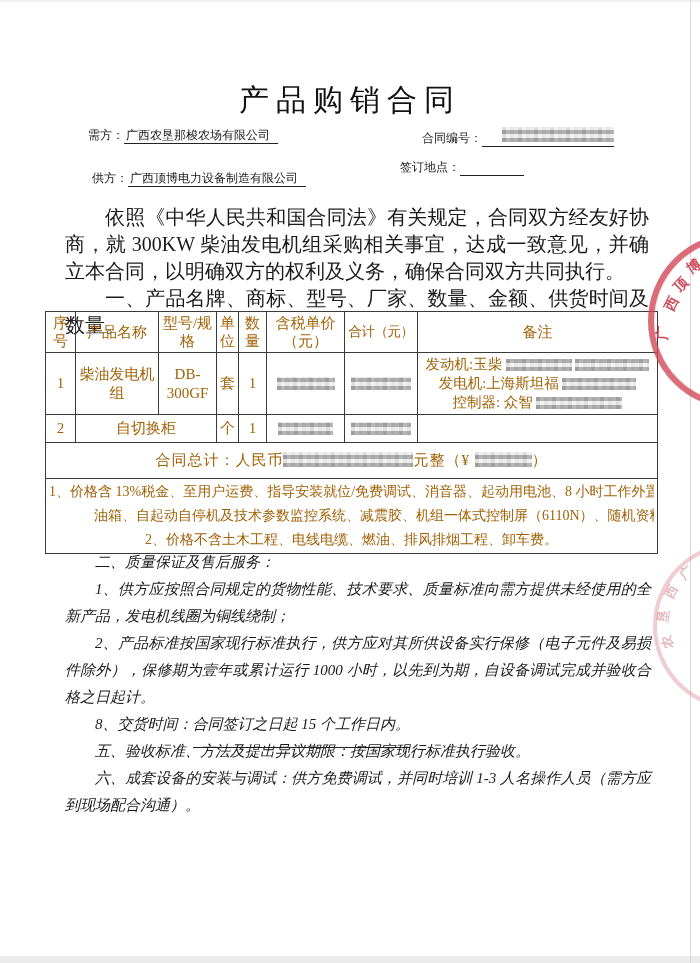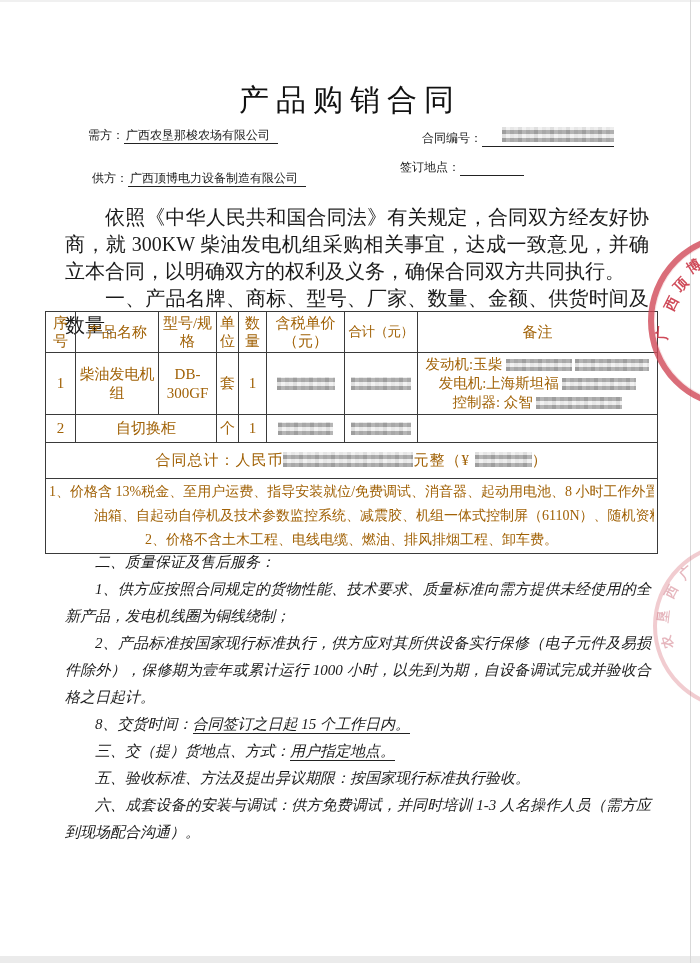--- a/index.html
+++ b/index.html
@@ -49,21 +49,21 @@
   tr.r2{height:28px;}
   tr.rtotal{height:36px;}
   td.remark-cell{text-align:left;padding:2px 4px 2px 6px;font-size:14.5px;line-height:19px;white-space:nowrap;overflow:hidden;}
   td.total-cell{font-weight:600;letter-spacing:1px;}
   td.notes-cell{text-align:left;padding:4px 4px 6px 6px;}
   .note-line{font-size:14px;line-height:24px;white-space:nowrap;overflow:hidden;}
   .note-cont{padding-left:45px;}
 
   .terms{position:absolute;left:65px;top:549px;width:586px;font-size:15px;line-height:27px;font-style:italic;}
   .terms p{margin:0;text-indent:2em;text-align:justify;}
-  .ul-part{border-bottom:1px solid #222;padding-bottom:1px;}
+  .ul-part{border-bottom:1px solid #222;padding-bottom:15px;}
 
   
   .seal-ring{position:absolute;border-radius:50%;pointer-events:none;}
   .seal-supplier-ring{
     left:648px;top:233px;width:164px;height:164px;
     border:6px solid rgba(209,72,88,.8);
     box-shadow:inset 0 0 0 1px rgba(209,72,88,.15);
   }
   .seal-faint-ring{
     left:653px;top:542px;width:160px;height:160px;
@@ -166,21 +166,20 @@
         </td>
       </tr>
     </tbody>
   </table>
 
   <div class="terms">
     <p>二、质量保证及售后服务：</p>
     <p>1、供方应按照合同规定的货物性能、技术要求、质量标准向需方提供未经使用的全新产品，发电机线圈为铜线绕制；</p>
     <p>2、产品标准按国家现行标准执行，供方应对其所供设备实行保修（电子元件及易损件除外），保修期为壹年或累计运行 1000 小时，以先到为期，自设备调试完成并验收合格之日起计。</p>
     <p><span>8、交货时间：</span><span class="ul-part">合同签订之日起 15 个工作日内。</span></p>
-    <p><span>三、交（提）货地点、方式：</span><span class="ul-part">用户指定地点。</span></p>
     <p>五、验收标准、方法及提出异议期限：按国家现行标准执行验收。</p>
     <p>六、成套设备的安装与调试：供方免费调试，并同时培训 1-3 人名操作人员（需方应到现场配合沟通）。</p>
   </div>
 
   <div class="seal-ring seal-supplier-ring"></div>
   <span class="sealch" style="left:656px;top:324px;transform:rotate(-87deg);">广</span>
   <span class="sealch" style="left:665px;top:295px;transform:rotate(-63deg);">西</span>
   <span class="sealch" style="left:674px;top:276px;transform:rotate(-45deg);">顶</span>
   <span class="sealch" style="left:687px;top:258px;transform:rotate(-32deg);">博</span>
   <span class="sealch" style="left:702px;top:246px;transform:rotate(-17deg);">电</span>

